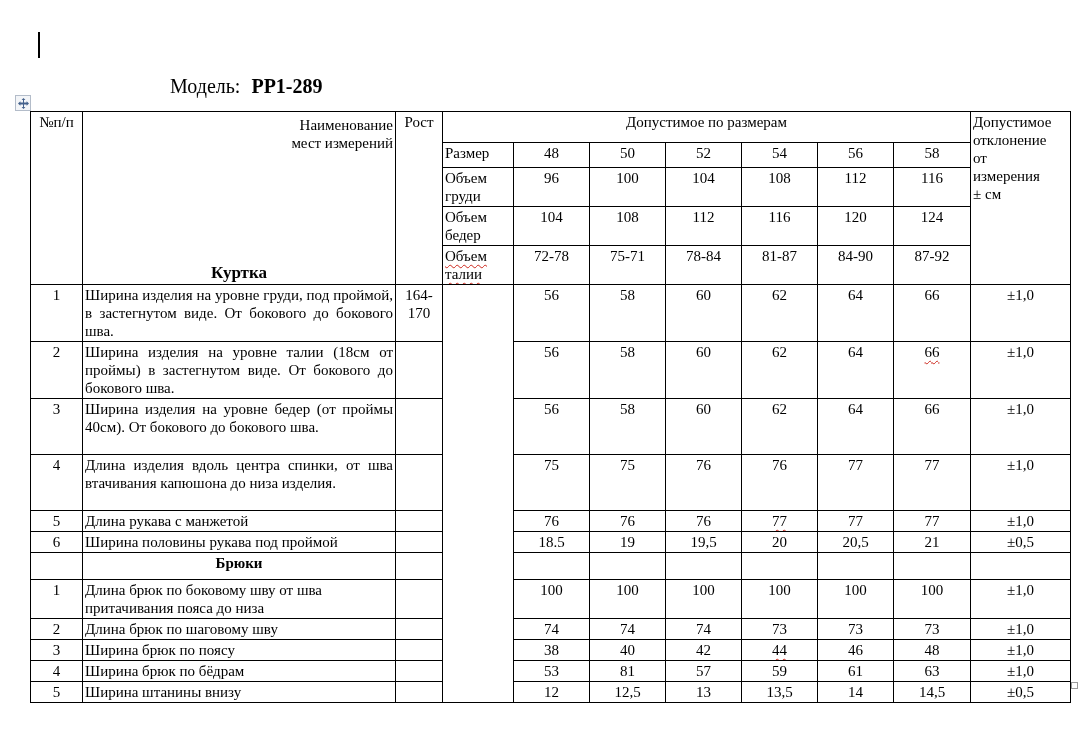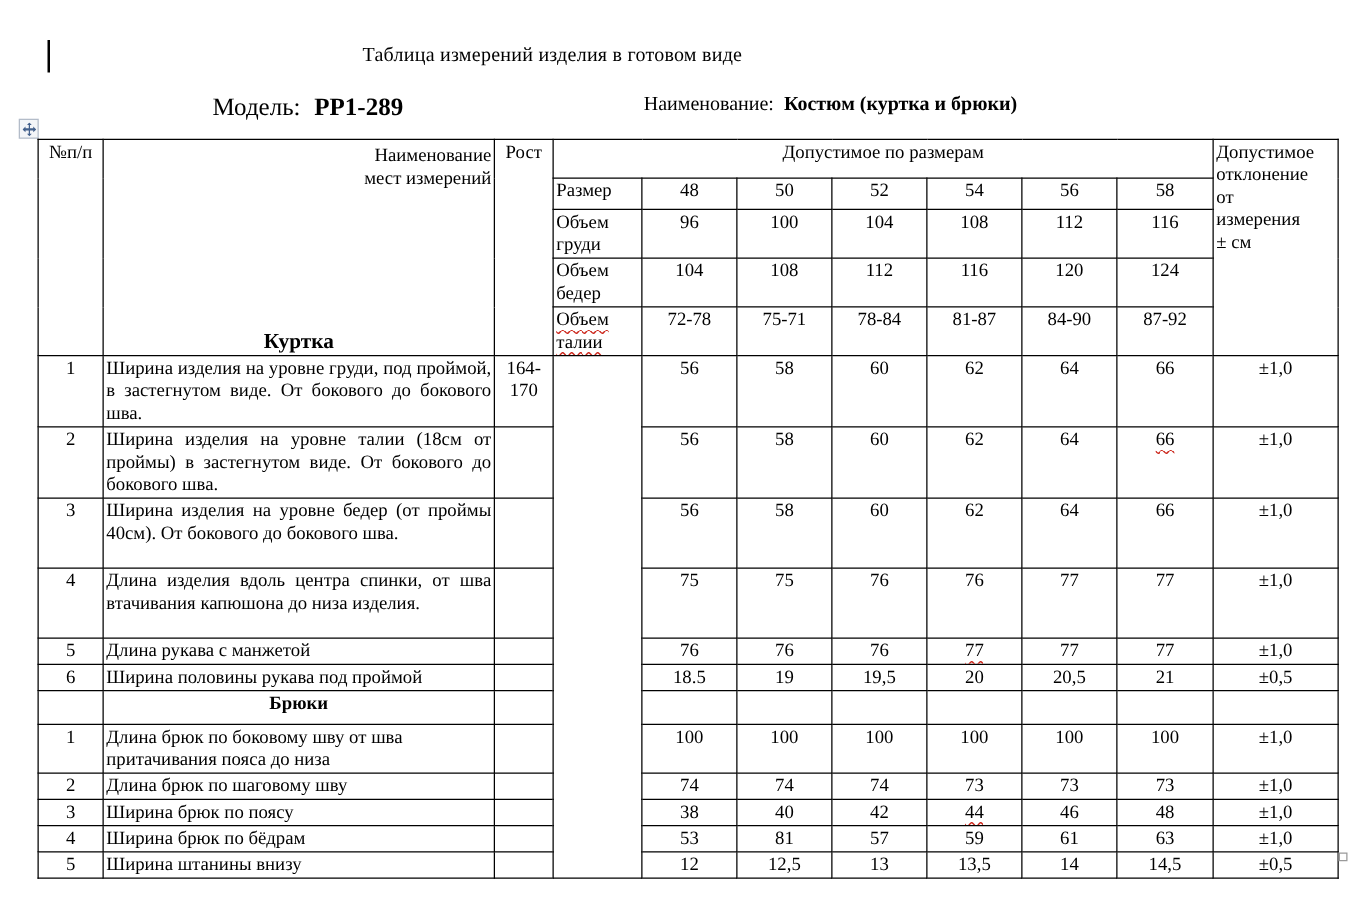--- a/index.html
+++ b/index.html
@@ -33,31 +33,26 @@
       text-decoration-thickness:1px;text-underline-offset:3px;}
   .hdr-top{padding-top:3px;}
 </style>
 </head>
 <body>
 
 <div class="doc">
 
   <div class="caret"></div>
 
-  <div class="title">Таблица измерений изделия в готовом виде</div>
 
   <div class="model-line">
     <span>Модель:</span>
     <span class="b" style="margin-left:6px;">РР1-289</span>
   </div>
 
-  <div class="item-line">
-    <span>Наименование:</span>
-    <span class="b" style="margin-left:4px;">Костюм (куртка и брюки)</span>
-  </div>
 
   <div class="move-handle">
     <svg width="11" height="11" viewBox="0 0 11 11">
       <path d="M5.5 0 L7.4 2 H6 V4.6 H8.6 V3.2 L11 5.5 L8.6 7.8 V6.4 H6 V9 H7.4 L5.5 11 L3.6 9 H5 V6.4 H2.4 V7.8 L0 5.5 L2.4 3.2 V4.6 H5 V2 H3.6 Z" fill="#44618c"></path>
     </svg>
   </div>
 
   <div class="table-wrap">
     <table class="meas">
       <colgroup>

